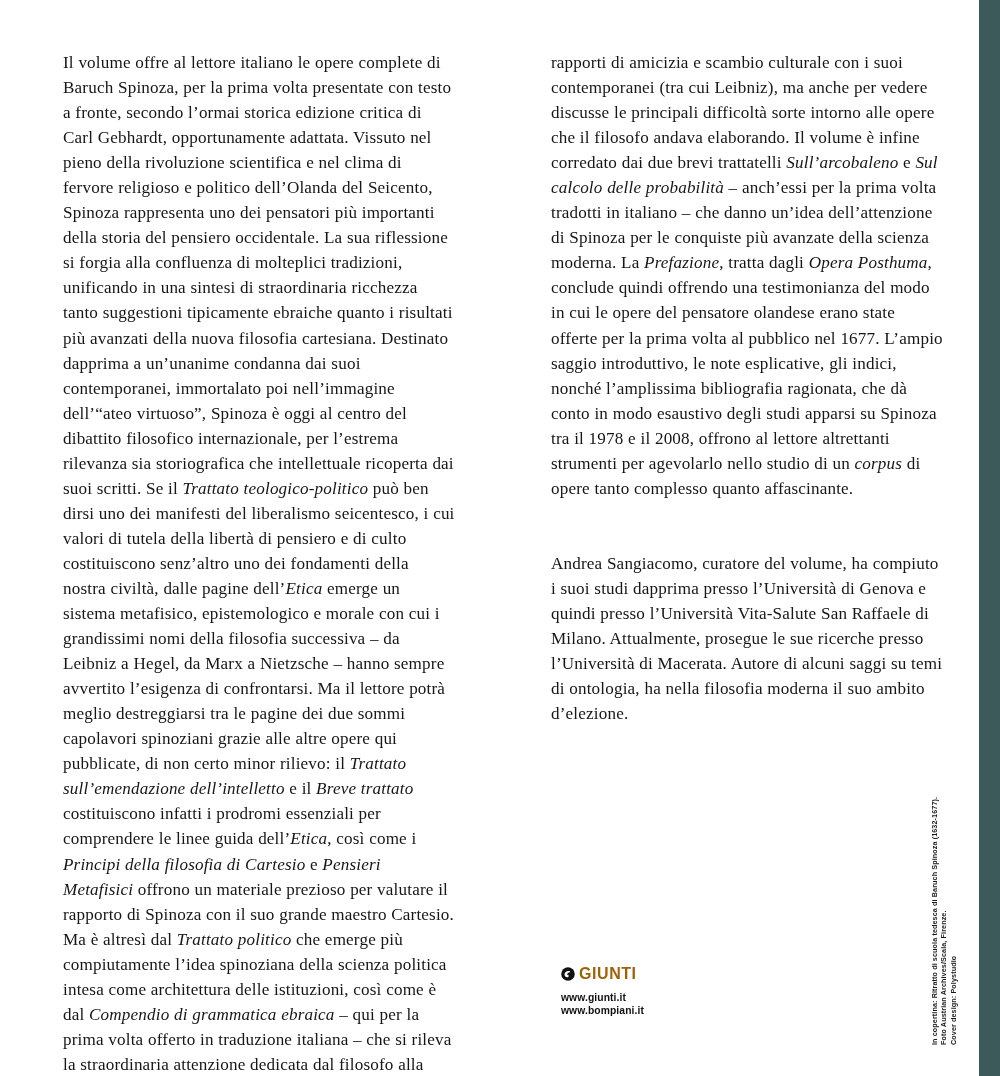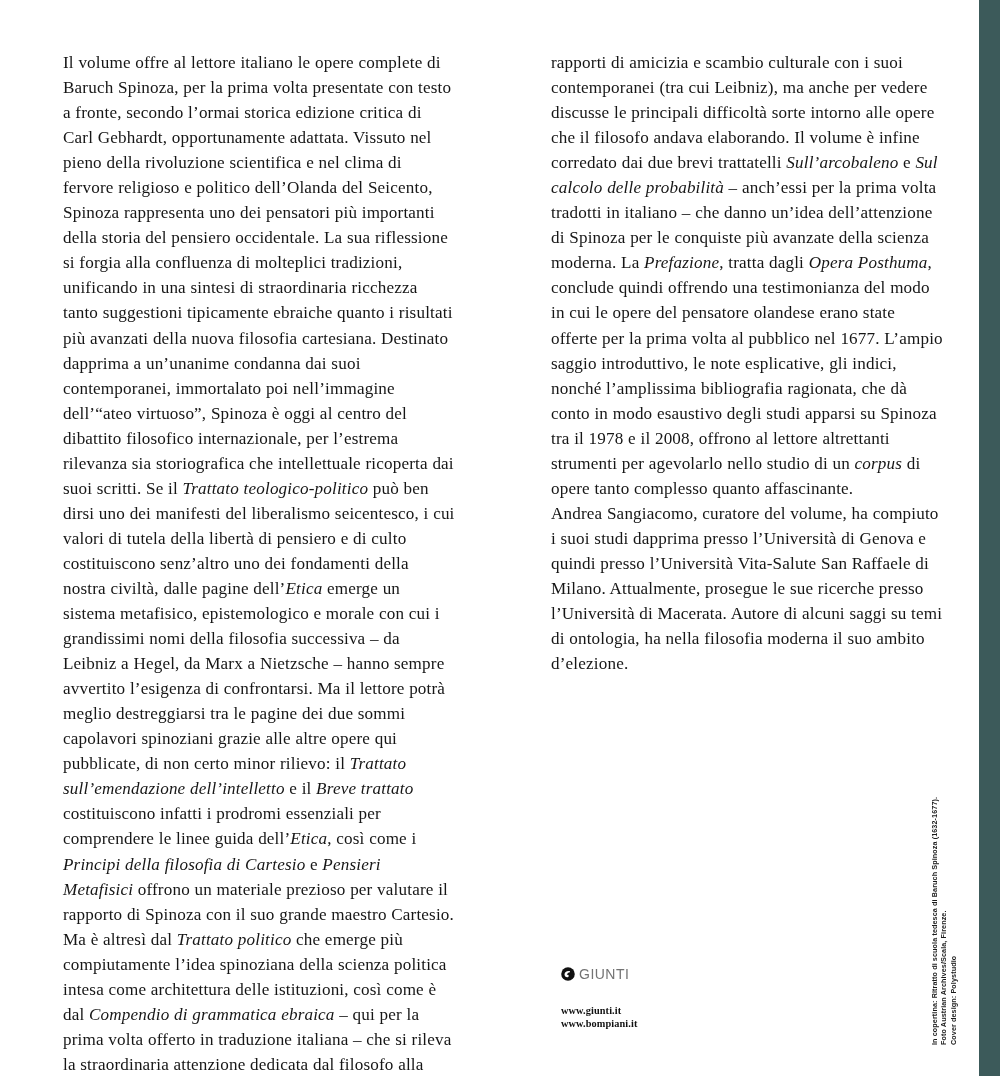--- a/index.html
+++ b/index.html
@@ -51,20 +51,21 @@
     letter-spacing: 0.01em;
     word-spacing: 0.01em;
     color: #161616;
   }
 
   .body-par em,
   .body-par i {
   }
 
   .par-gap {
+    margin-top: 50px;
   }
 
   
   #publisher {
     position: absolute;
     left: 561px;
     top: 965px;
     width: 300px;
   }
 
@@ -76,30 +77,30 @@
   }
 
   #giunti-mark {
     width: 14px;
     height: 14px;
     display: block;
   }
 
   #giunti-wordmark {
     font-family: "Liberation Sans", "DejaVu Sans", sans-serif;
-    font-weight: normal;
-    font-size: 14px;
+    font-weight: bold;
+    font-size: 16px;
     letter-spacing: 0.035em;
-    color: #737373;
+    color: #a16207;
     line-height: 14px;
   }
 
   #publisher-urls {
-    margin-top: 22px;
-    font-family: Liberation Serif, serif;
+    margin-top: 9px;
+    font-family: Liberation Sans, sans-serif;
     font-weight: bold;
     font-size: 10.3px;
     line-height: 13.4px;
     letter-spacing: 0.01em;
     color: #111111;
   }
 
   
   #credits {
     position: absolute;

